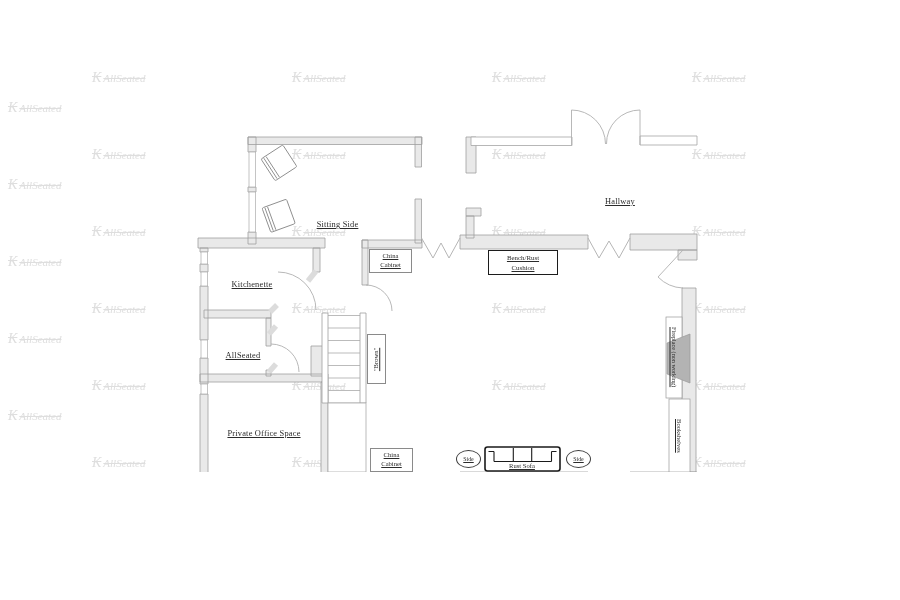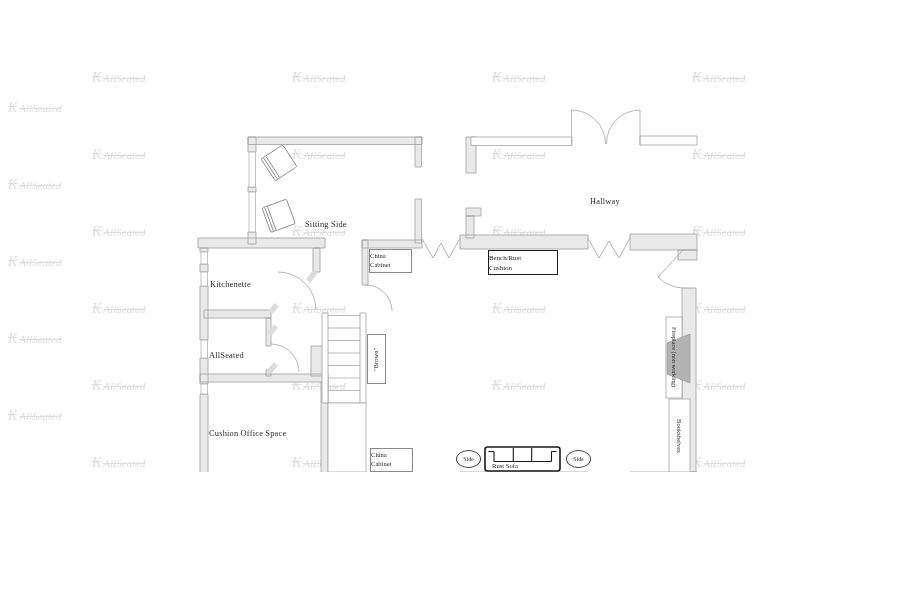--- a/index.html
+++ b/index.html
@@ -1,19 +1,19 @@
 <!DOCTYPE html>
 <html><head>
 <meta charset="utf-8">
 <style>
   html,body{margin:0;padding:0;background:#fff;}
   #canvas{position:relative;width:900px;height:472px;background:#fff;overflow:hidden;
           font-family:"Liberation Serif",serif;}
   svg{position:absolute;left:0;top:0;}
-  .lbl{position:absolute;color:#2b2b2b;white-space:nowrap;}
+  .lbl{position:absolute;color:#2b2b2b;text-align:center;white-space:nowrap;text-decoration:underline;}
   .room{font-size:8.4px;letter-spacing:.2px;}
   .boxlbl{border:1px solid #8a8a8a;background:#fff;font-size:6.6px;line-height:1.35;
           display:flex;flex-direction:column;justify-content:center;white-space:normal;}
   .boxlbl span{display:block;}
   .bench{border:1.6px solid #1c1c1c;font-size:6.9px;}
   .vertbox{display:flex;align-items:center;justify-content:center;}
   .rot-ccw{transform:rotate(-90deg);white-space:nowrap;font-size:6.6px;}
   .vert-cw{writing-mode:vertical-rl;white-space:nowrap;}
   .oval{border:1px solid #3c3c3c;border-radius:50%;background:#fff;font-size:5.9px;
         display:flex;align-items:center;justify-content:center;}
@@ -130,23 +130,23 @@
     <g>
       <rect x="485" y="447" width="75" height="24" rx="2.5" fill="#ffffff" stroke="#1a1a1a" stroke-width="1.6"></rect>
       <path fill="none" stroke="#1a1a1a" stroke-width="1.1" d="
         M488.5,451.5h5.5 M494,451.5v10 M494,461.5h57.5 M551.5,461.5v-10 M551.5,451.5h5
         M513.3,448v13.5 M531.7,448v13.5"></path>
     </g>
   </svg>
 
   <div class="lbl room" style="left:305px;top:220px;width:65px;">Sitting Side</div>
   <div class="lbl room" style="left:590px;top:197px;width:60px;">Hallway</div>
-  <div class="lbl room" style="left:210px;top:280px;width:68px;">Kitchenette</div>
+  <div class="lbl room" style="left:218px;top:280px;width:68px;">Kitchenette</div>
   <div class="lbl room" style="left:209px;top:351px;width:68px;">AllSeated</div>
-  <div class="lbl room" style="left:209px;top:429px;width:110px;">Cushion Office Space</div>
+  <div class="lbl room" style="left:209px;top:429px;width:110px;">Private Office Space</div>
 
   <div class="lbl boxlbl" style="left:369px;top:249px;width:41px;height:22px;">
     <span>China</span>
     <span>Cabinet</span>
   </div>
   <div class="lbl boxlbl" style="left:370px;top:448px;width:41px;height:22px;">
     <span>China</span>
     <span>Cabinet</span>
   </div>
   <div class="lbl boxlbl bench" style="left:488px;top:250px;width:68px;height:23px;">

